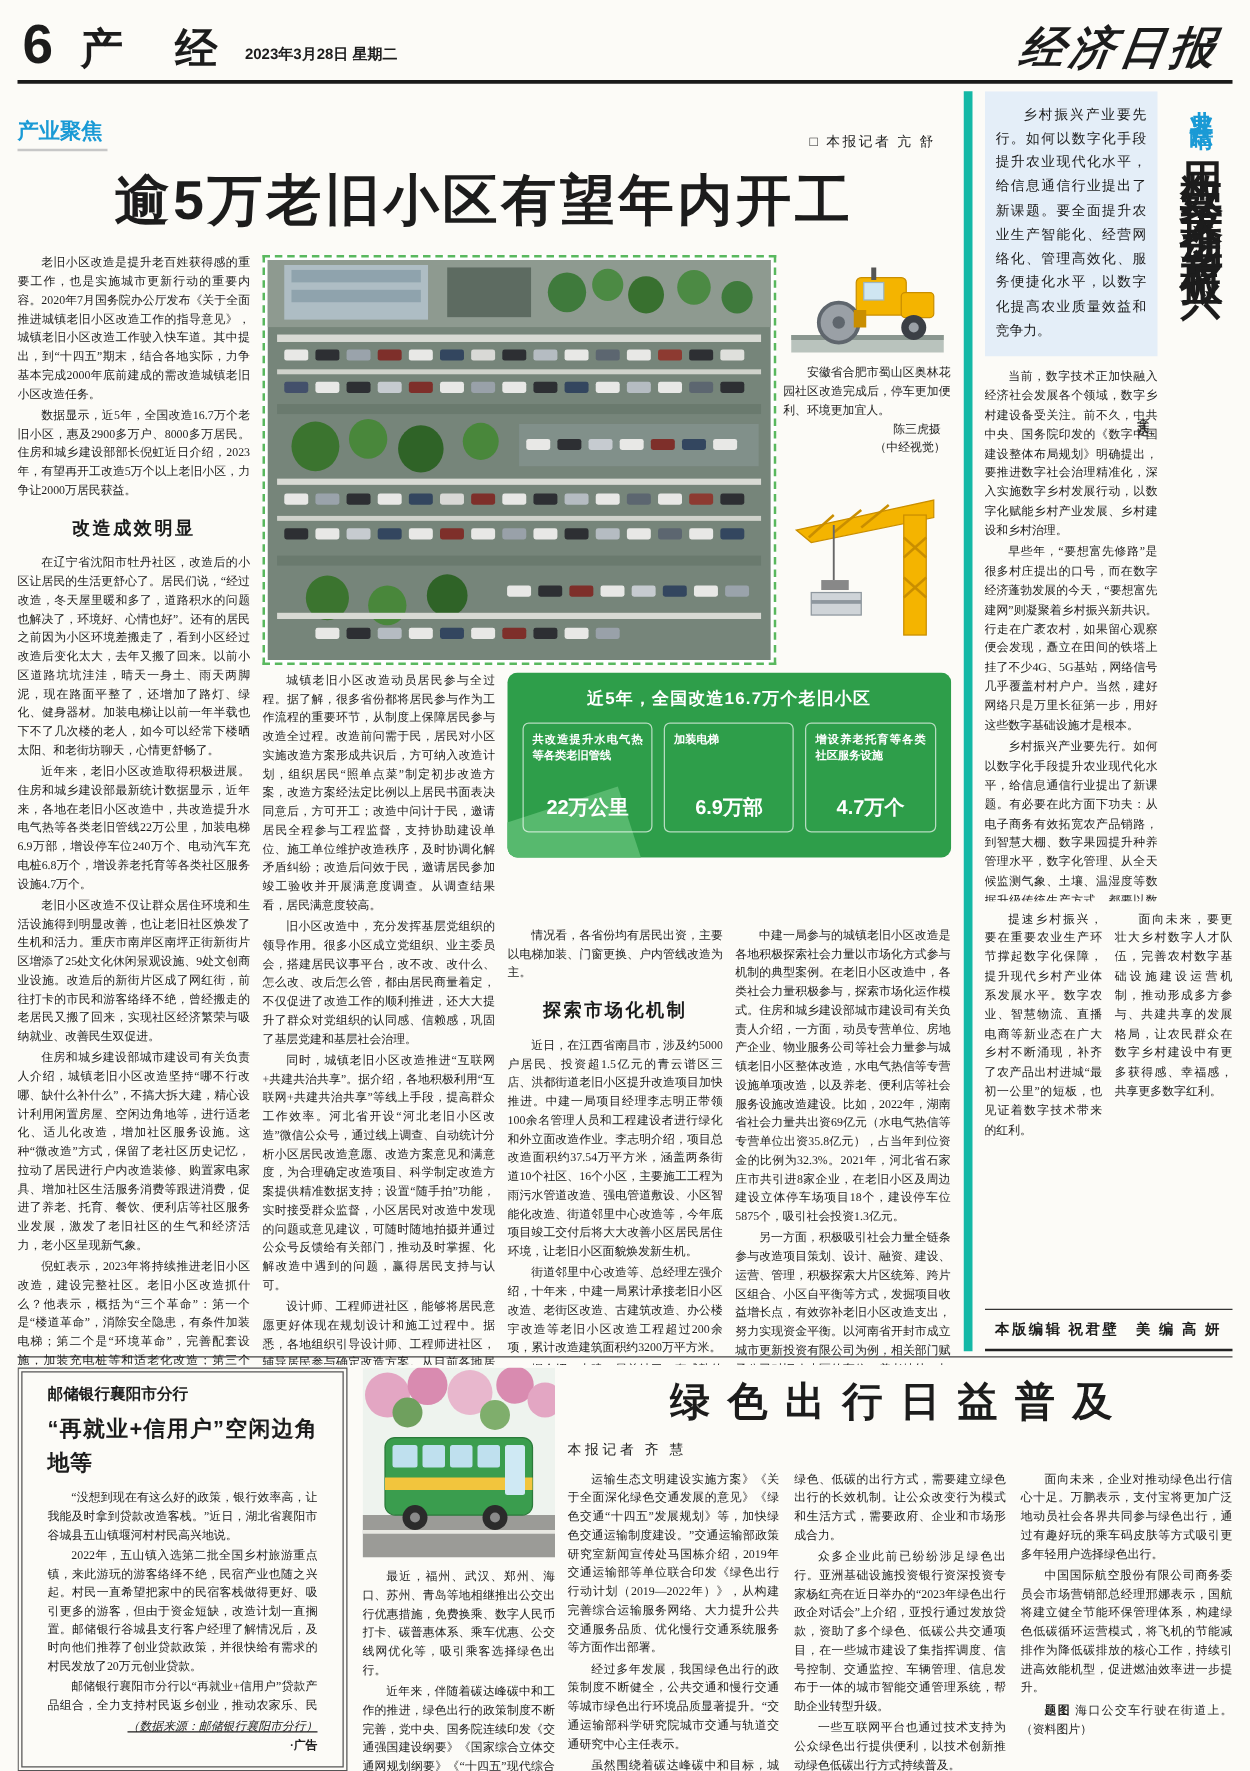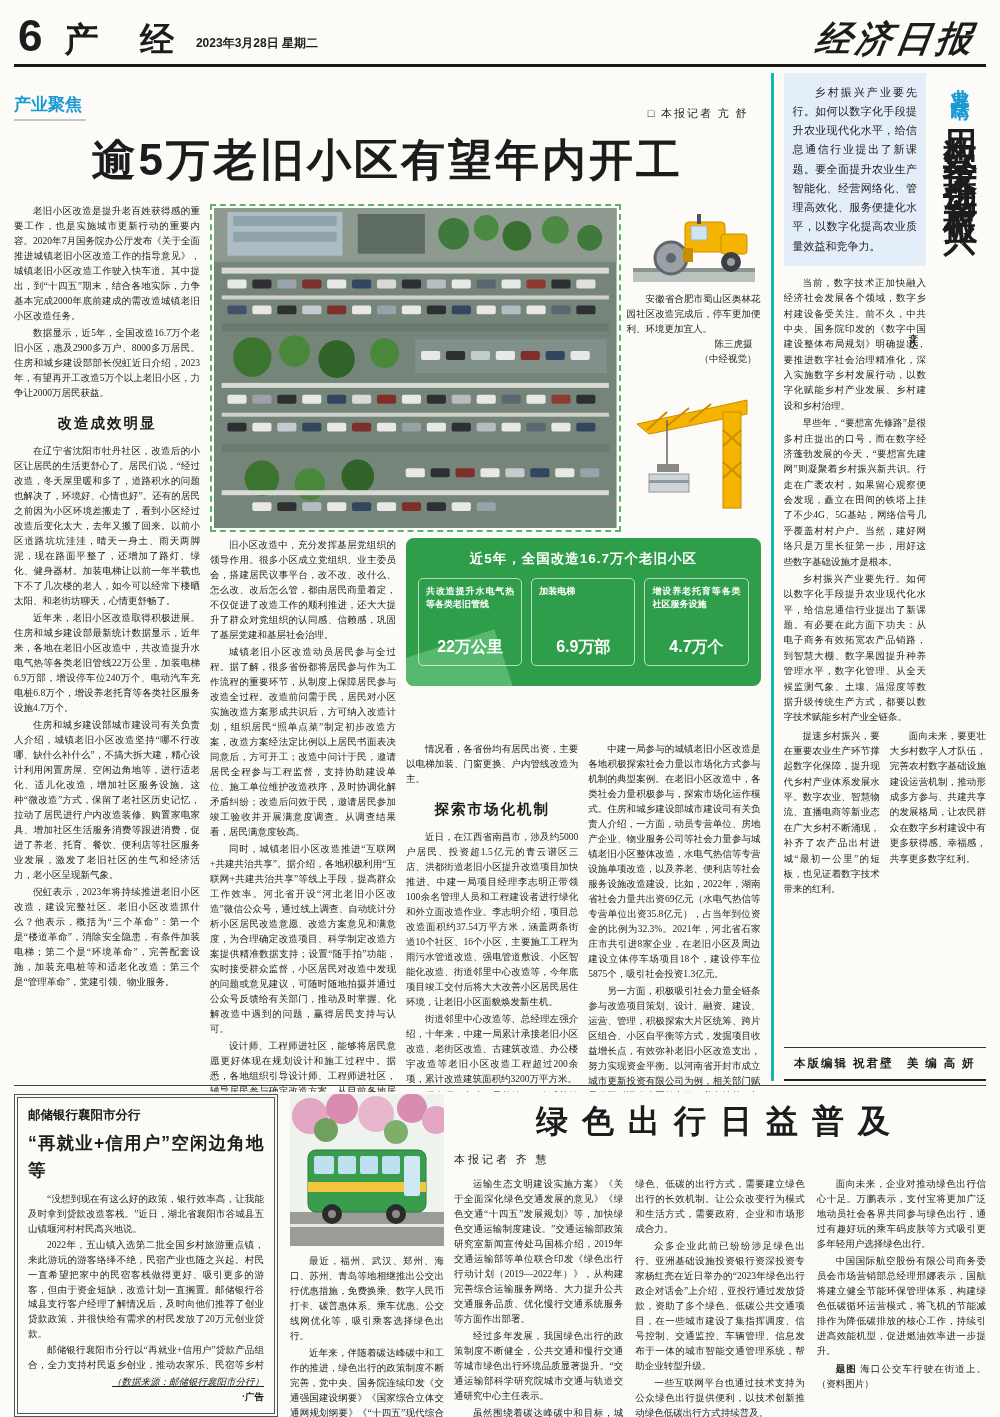--- a/index.html
+++ b/index.html
@@ -10,21 +10,21 @@
   
   .masthead-row { display:flex; align-items:flex-end; padding:6px 4px 8px; border-bottom:3px solid #1a1a1a; }
   .page-num { font-family:"Liberation Sans",sans-serif; font-size:44px; font-weight:900; line-height:.9; }
   .section-name { font-family:"Liberation Sans",sans-serif; font-size:34px; font-weight:900; letter-spacing:16px; margin-left:22px; line-height:1; }
   .issue-date { font-size:12px; font-weight:700; margin-left:6px; margin-bottom:4px; font-family:"Liberation Sans",sans-serif; }
   .masthead { margin-left:auto; font-family:"DejaVu Serif",serif; font-style:italic; font-weight:900; font-size:36px; letter-spacing:4px; transform:skewX(-8deg); line-height:1; padding-right:6px; }
 
   
   .content { display:flex; margin-top:6px; height:1008px; }
   .main-zone { width:756px;margin-top:20px; }
-  .side-zone { width:218px; margin-left:10px; padding-left:10px; border-left:3px solid #14b8a6; position:relative; display:flex; flex-direction:column; }
+  .side-zone { width:218px; margin-left:10px; padding-left:10px; border-left:7px solid #14b8a6; position:relative; display:flex; flex-direction:column; }
 
   
   .kicker-row { display:flex; align-items:flex-end; }
   .kicker { color:#1a9ad5; font-family:"Liberation Sans",sans-serif; font-weight:900; font-size:17px; border-bottom:2px solid #c7c7c7; padding:0 4px 3px 0; }
   .main-byline { margin-left:auto; font-size:11px; letter-spacing:2px; padding-right:12px; }
   .headline { text-align:center; font-family:"Liberation Sans",sans-serif; font-weight:900; font-size:44px; letter-spacing:3px; margin:10px 0 14px; }
 
   
   .main-body { display:flex; gap:10px; height:888px; overflow:hidden; font-size:9.5px; line-height:1.58; text-align:justify; }
   .colN { overflow:hidden; }
@@ -67,21 +67,21 @@
   .side-paras { font-size:9.5px; line-height:1.62; text-align:justify; }
   .side-rail { width:52px; display:flex; flex-direction:column; align-items:center; }
   .side-label { writing-mode:vertical-rl; font-family:"Liberation Sans",sans-serif; font-weight:900; font-size:19px; color:#1a9ad5; letter-spacing:4px; }
   .side-title { writing-mode:vertical-rl; font-family:"Liberation Sans",sans-serif; font-weight:900; font-size:34px; letter-spacing:9px; margin-top:14px; line-height:1.1; }
   .side-author { position:absolute; right:66px; top:252px; writing-mode:vertical-rl; font-size:10px; letter-spacing:3px; }
   .side-bottom { margin-top:8px; column-count:2; column-gap:10px; font-size:9.5px; line-height:1.62; text-align:justify; flex:1; overflow:hidden; }
   .editor-bar { border-top:1px solid #333; border-bottom:2px solid #222; text-align:center; font-weight:700; font-size:11.5px; padding:8px 0; letter-spacing:2px; }
 
   
   .bottom-zone { display:flex; gap:12px; border-top:1px solid #444; margin-top:4px; padding-top:8px; height:332px; overflow:hidden; }
-  .ad-box { width:264px; border:4px double #555; padding:8px 10px; font-size:9.5px; line-height:1.55; text-align:justify; display:flex; flex-direction:column; }
+  .ad-box { width:264px; border:4px double #555; padding:8px 20px; font-size:9.5px; line-height:1.55; text-align:justify; display:flex; flex-direction:column; }
   .ad-kicker { font-family:"Liberation Sans",sans-serif; font-weight:900; font-size:12.5px; }
   .ad-headline { font-family:"Liberation Sans",sans-serif; font-weight:900; font-size:17.5px; margin:5px 0 8px; letter-spacing:.5px; }
   .ad-source { text-align:right; font-style:italic; margin-top:4px;text-decoration:underline; }
   .ad-tag { text-align:right; font-weight:700; }
 
   .green-article { flex:1; display:flex; gap:10px; overflow:hidden; }
   .green-left { width:154px; }
   .bus-art { width:154px; height:152px; margin-bottom:4px; }
   .green-left-text { font-size:9.5px; line-height:1.58; text-align:justify; }
   .green-right { flex:1; display:flex; flex-direction:column; overflow:hidden; }
@@ -112,20 +112,21 @@
       </div>
       <h1 class="headline" data-name="main-headline">逾5万老旧小区有望年内开工</h1>
 
       <div class="main-body">
         <div class="colN col1" data-name="article-column-1">
             <p class="" data-name="article-paragraph">老旧小区改造是提升老百姓获得感的重要工作，也是实施城市更新行动的重要内容。2020年7月国务院办公厅发布《关于全面推进城镇老旧小区改造工作的指导意见》，城镇老旧小区改造工作驶入快车道。其中提出，到“十四五”期末，结合各地实际，力争基本完成2000年底前建成的需改造城镇老旧小区改造任务。</p>
             <p class="" data-name="article-paragraph">数据显示，近5年，全国改造16.7万个老旧小区，惠及2900多万户、8000多万居民。住房和城乡建设部部长倪虹近日介绍，2023年，有望再开工改造5万个以上老旧小区，力争让2000万居民获益。</p>
             <div class="subhead" data-name="section-subhead">改造成效明显</div>
             <p class="" data-name="article-paragraph">在辽宁省沈阳市牡丹社区，改造后的小区让居民的生活更舒心了。居民们说，“经过改造，冬天屋里暖和多了，道路积水的问题也解决了，环境好、心情也好”。还有的居民之前因为小区环境差搬走了，看到小区经过改造后变化太大，去年又搬了回来。以前小区道路坑坑洼洼，晴天一身土、雨天两脚泥，现在路面平整了，还增加了路灯、绿化、健身器材。加装电梯让以前一年半载也下不了几次楼的老人，如今可以经常下楼晒太阳、和老街坊聊天，心情更舒畅了。</p>
             <p class="" data-name="article-paragraph">近年来，老旧小区改造取得积极进展。住房和城乡建设部最新统计数据显示，近年来，各地在老旧小区改造中，共改造提升水电气热等各类老旧管线22万公里，加装电梯6.9万部，增设停车位240万个、电动汽车充电桩6.8万个，增设养老托育等各类社区服务设施4.7万个。</p>
+            <p class="" data-name="article-paragraph">老旧小区改造不仅让群众居住环境和生活设施得到明显改善，也让老旧社区焕发了生机和活力。重庆市南岸区南坪正街新街片区增添了25处文化休闲景观设施、9处文创商业设施。改造后的新街片区成了网红街，前往打卡的市民和游客络绎不绝，曾经搬走的老居民又搬了回来，实现社区经济繁荣与吸纳就业、改善民生双促进。</p>
             <p class="" data-name="article-paragraph">住房和城乡建设部城市建设司有关负责人介绍，城镇老旧小区改造坚持“哪不行改哪、缺什么补什么”，不搞大拆大建，精心设计利用闲置房屋、空闲边角地等，进行适老化、适儿化改造，增加社区服务设施。这种“微改造”方式，保留了老社区历史记忆，拉动了居民进行户内改造装修、购置家电家具、增加社区生活服务消费等跟进消费，促进了养老、托育、餐饮、便利店等社区服务业发展，激发了老旧社区的生气和经济活力，老小区呈现新气象。</p>
             <p class="" data-name="article-paragraph">倪虹表示，2023年将持续推进老旧小区改造，建设完整社区。老旧小区改造抓什么？他表示，概括为“三个革命”：第一个是“楼道革命”，消除安全隐患，有条件加装电梯；第二个是“环境革命”，完善配套设施，加装充电桩等和适老化改造；第三个是“管理革命”，党建引领、物业服务。</p>
           </div>
 
         <div class="cols234">
           <div class="photo-row">
             <div class="aerial-frame" data-name="aerial-photo">
               <svg viewBox="0 0 420 322" preserveAspectRatio="none" data-name="aerial-photo-art">
                 <rect width="420" height="322" fill="#76857a"></rect>
                 <rect x="0" y="0" width="420" height="54" fill="#8e9a90"></rect>
@@ -292,22 +293,22 @@
                 <line x1="40" y1="34" x2="40" y2="78" stroke="#666" stroke-width="1.5"></line>
                 <rect x="30" y="78" width="22" height="8" fill="#888"></rect>
                 <rect x="22" y="88" width="40" height="18" fill="#cfd4d8" stroke="#8e979e"></rect>
                 <rect x="22" y="94" width="40" height="3" fill="#8e979e"></rect>
               </svg>
             </div>
           </div>
 
           <div class="below-row">
             <div class="colN col2" data-name="article-column-2">
+                <p class="" data-name="article-paragraph">城镇老旧小区改造动员居民参与全过程。据了解，很多省份都将居民参与作为工作流程的重要环节，从制度上保障居民参与改造全过程。改造前问需于民，居民对小区实施改造方案形成共识后，方可纳入改造计划，组织居民“照单点菜”制定初步改造方案，改造方案经法定比例以上居民书面表决同意后，方可开工；改造中问计于民，邀请居民全程参与工程监督，支持协助建设单位、施工单位维护改造秩序，及时协调化解矛盾纠纷；改造后问效于民，邀请居民参加竣工验收并开展满意度调查。从调查结果看，居民满意度较高。</p>
                 <p class="" data-name="article-paragraph">旧小区改造中，充分发挥基层党组织的领导作用。很多小区成立党组织、业主委员会，搭建居民议事平台，改不改、改什么、怎么改、改后怎么管，都由居民商量着定，不仅促进了改造工作的顺利推进，还大大提升了群众对党组织的认同感、信赖感，巩固了基层党建和基层社会治理。</p>
-                <p class="" data-name="article-paragraph">城镇老旧小区改造动员居民参与全过程。据了解，很多省份都将居民参与作为工作流程的重要环节，从制度上保障居民参与改造全过程。改造前问需于民，居民对小区实施改造方案形成共识后，方可纳入改造计划，组织居民“照单点菜”制定初步改造方案，改造方案经法定比例以上居民书面表决同意后，方可开工；改造中问计于民，邀请居民全程参与工程监督，支持协助建设单位、施工单位维护改造秩序，及时协调化解矛盾纠纷；改造后问效于民，邀请居民参加竣工验收并开展满意度调查。从调查结果看，居民满意度较高。</p>
                 <p class="" data-name="article-paragraph">同时，城镇老旧小区改造推进“互联网+共建共治共享”。据介绍，各地积极利用“互联网+共建共治共享”等线上手段，提高群众工作效率。河北省开设“河北老旧小区改造”微信公众号，通过线上调查、自动统计分析小区居民改造意愿、改造方案意见和满意度，为合理确定改造项目、科学制定改造方案提供精准数据支持；设置“随手拍”功能，实时接受群众监督，小区居民对改造中发现的问题或意见建议，可随时随地拍摄并通过公众号反馈给有关部门，推动及时掌握、化解改造中遇到的问题，赢得居民支持与认可。</p>
                 <p class="" data-name="article-paragraph">设计师、工程师进社区，能够将居民意愿更好体现在规划设计和施工过程中。据悉，各地组织引导设计师、工程师进社区，辅导居民参与确定改造方案。从目前各地居民出资</p>
               </div>
 
             <div class="col34">
               <div class="infographic" data-name="infographic">
                 <div class="info-title" data-name="infographic-title">近5年，全国改造16.7万个老旧小区</div>
                 <div class="info-boxes">
                   <div class="info-box" data-name="infographic-stat-pipelines">
                     <div class="info-label">共改造提升水电气热等各类老旧管线</div>

